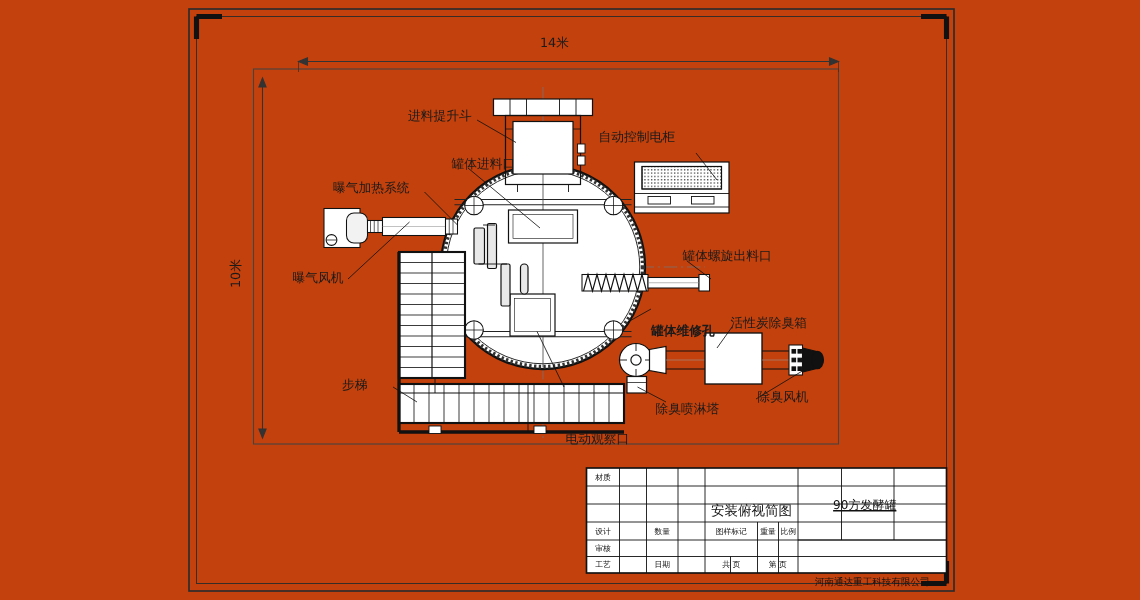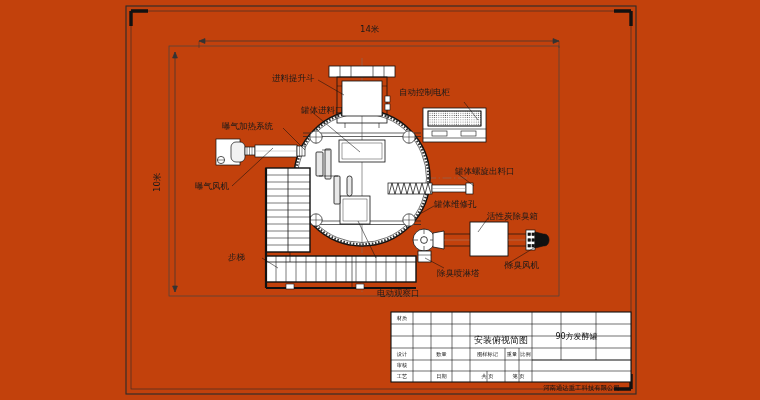--- a/index.html
+++ b/index.html
@@ -309,21 +309,21 @@
   <div class="lbl" style="left:222px;top:122px;">曝气加热系统</div>
 
   <div class="lbl" style="left:195px;top:182px;">曝气风机</div>
 
   <div class="lbl" style="left:228px;top:253px;">步梯</div>
 
   <div class="lbl" style="left:399px;top:88px;">自动控制电柜</div>
 
   <div class="lbl" style="left:455px;top:167px;">罐体螺旋出料口</div>
 
-  <div class="lbl" style="left:434px;top:200px;">罐体维修孔</div>
+  <div class="lbl" style="left:434px;top:217px;font-weight:bold;">罐体维修孔</div>
 
   <div class="lbl" style="left:487px;top:212px;">活性炭除臭箱</div>
 
   <div class="lbl" style="left:377px;top:253px;margin-top:36px;">电动观察口</div>
 
   <div class="lbl" style="left:437px;top:269px;">除臭喷淋塔</div>
 
   <div class="lbl" style="left:505px;top:261px;">除臭风机</div>
 
   <div class="tbcell" style="left:391px;top:312px;width:22px;height:12px;">材质</div>
@@ -343,17 +343,17 @@
   <div class="tbcell" style="left:505px;top:348px;width:14px;height:12px;">重量</div>
 
   <div class="tbcell" style="left:519px;top:348px;width:13px;height:12px;">比例</div>
 
   <div class="tbcell" style="left:470px;top:371px;width:35px;height:11px;">共   页</div>
 
   <div class="tbcell" style="left:505px;top:371px;width:27px;height:11px;">第   页</div>
 
   <div class="tbcell tbtitle" style="left:470px;top:312px;width:62px;height:36px;">安装俯视简图</div>
 
-  <div class="tbcell tbsub" style="left:532px;top:324px;width:89px;height:24px;">90方发酵罐</div>
+  <div class="tbcell tbsub" style="left:532px;top:324px;width:89px;height:24px;text-decoration:underline;">90方发酵罐</div>
 
   <div class="tbcell tbco" style="left:532px;top:371px;width:99px;height:34px;">河南通达重工科技有限公司</div>
 
 </div>
 
 </body></html>

